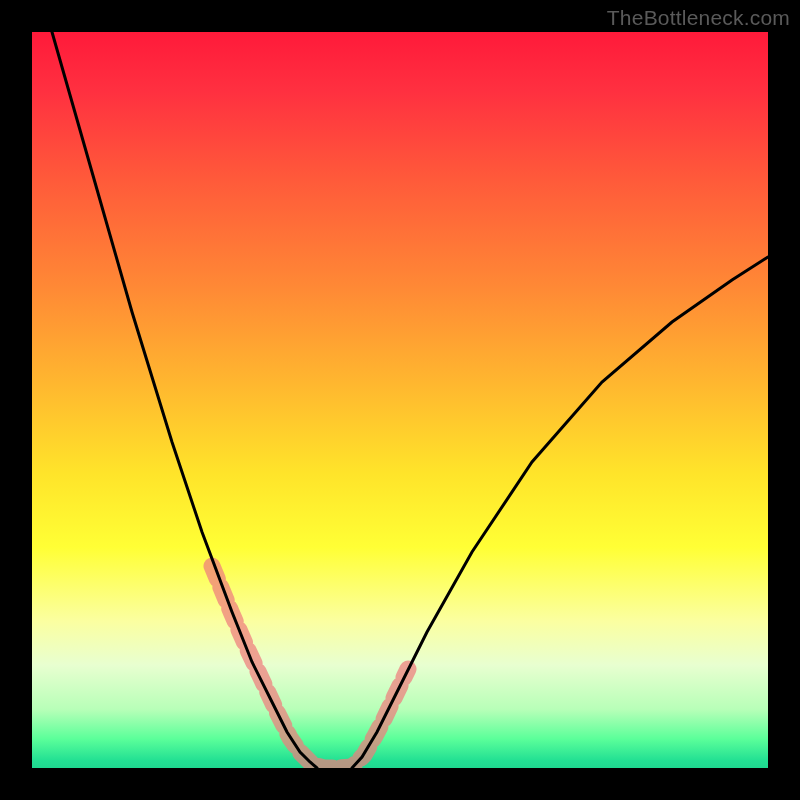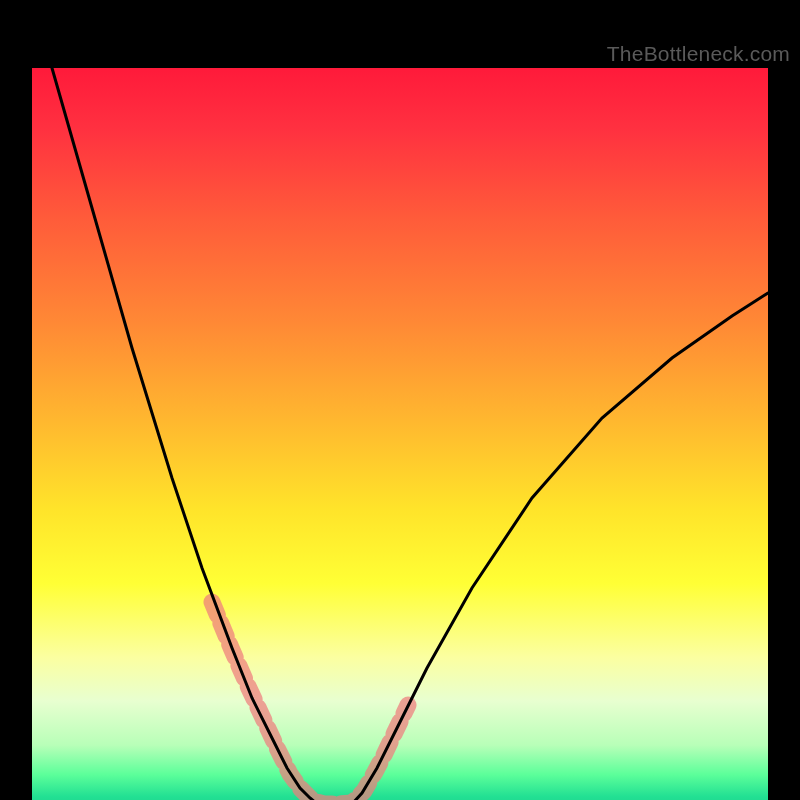--- a/index.html
+++ b/index.html
@@ -8,21 +8,20 @@
     width: 800px;
     height: 800px;
     overflow: hidden;
     background: #000;
     font-family: Arial, Helvetica, sans-serif;
   }
   .frame {
     position: absolute;
     inset: 0;
     background: #000;
-    margin-top: 36px;
   }
   .plot {
     position: absolute;
     left: 32px;
     top: 32px;
     width: 736px;
     height: 736px;
     overflow: hidden;
   }
   .gradient {

